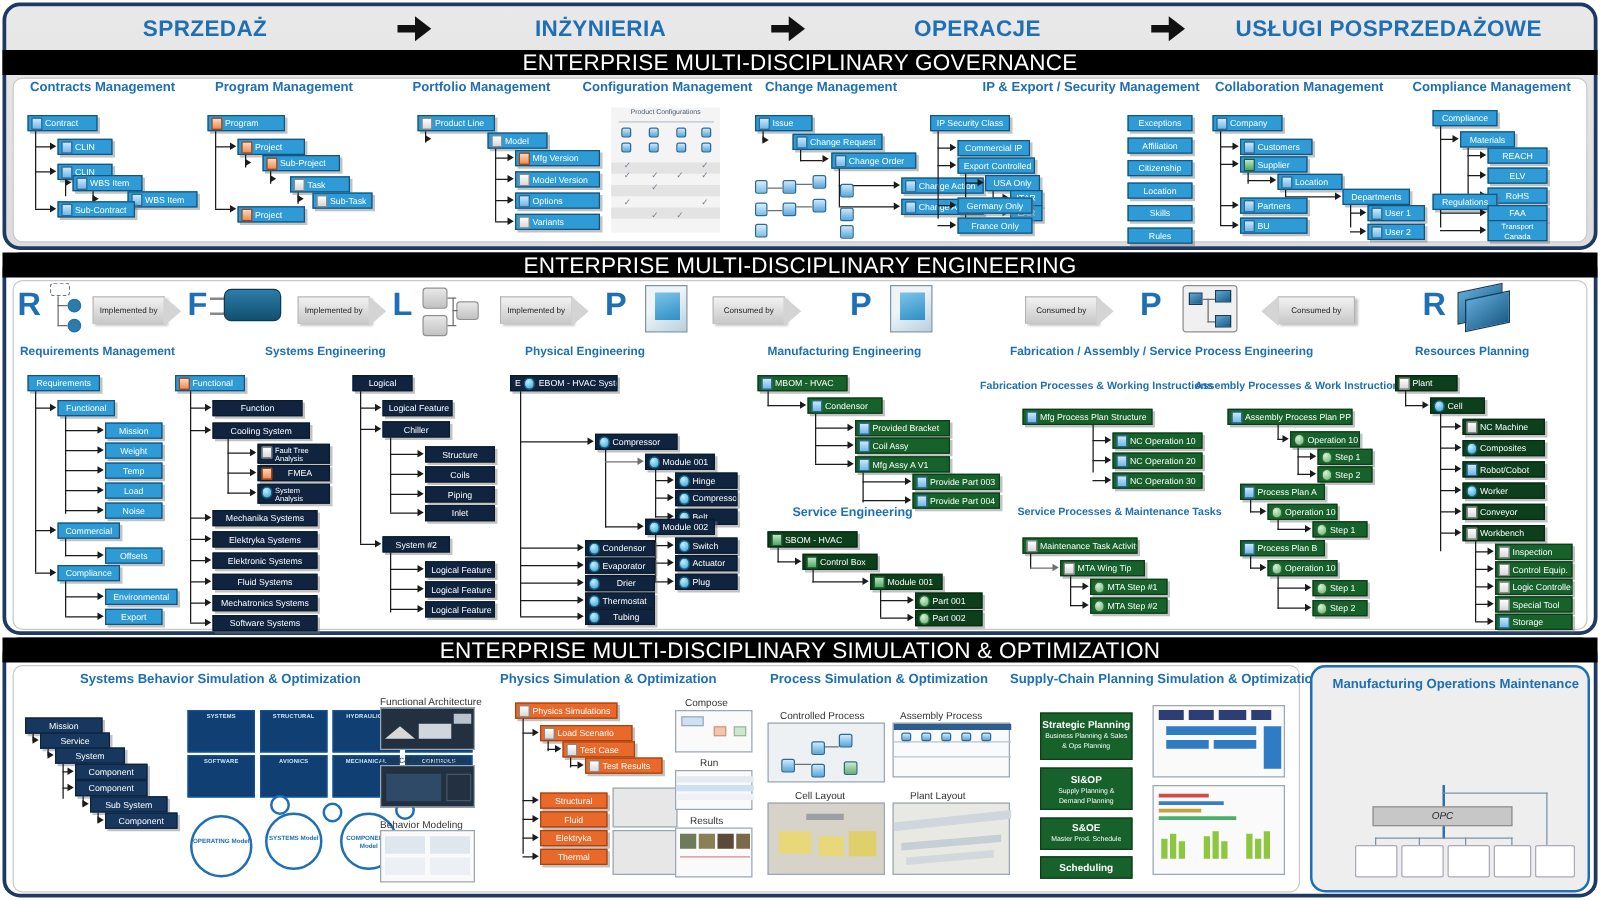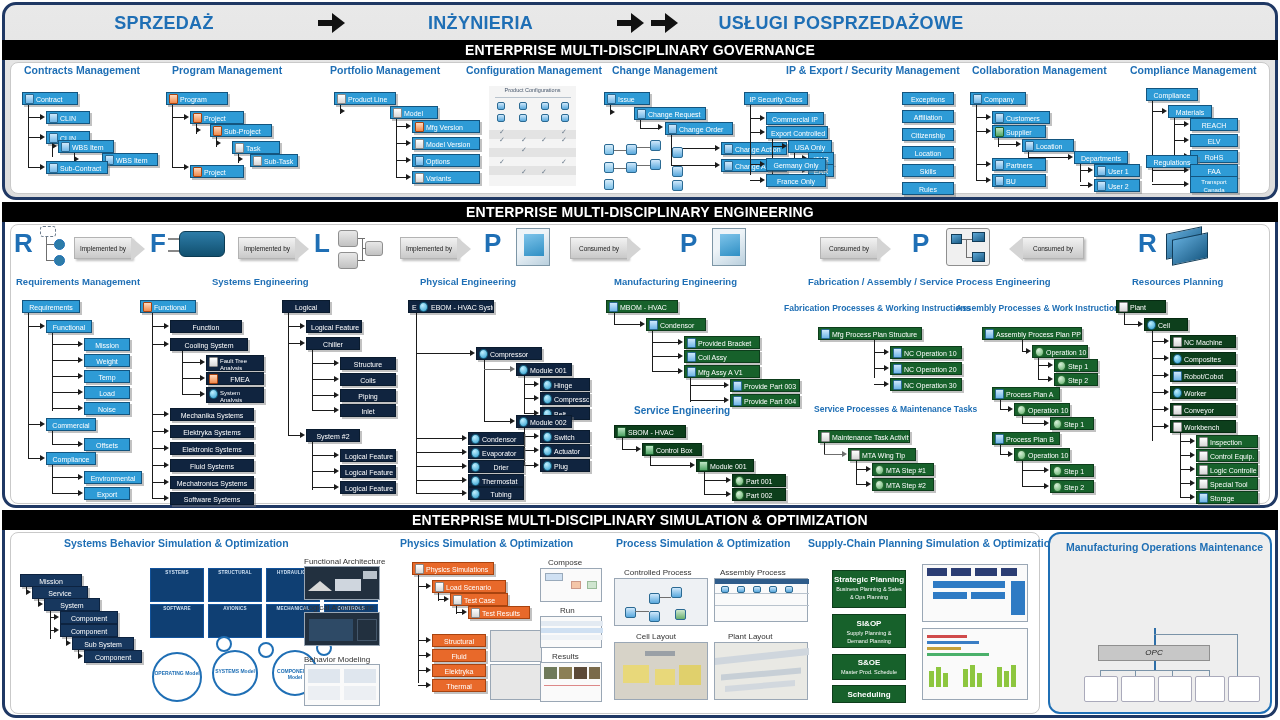--- a/index.html
+++ b/index.html
@@ -27,21 +27,21 @@
       letter-spacing:.3px; text-align:center; }
   .stage-arrow { flex:0 0 auto; width:34px; height:22px; position:relative; }
   .stage-arrow::before{ content:""; position:absolute; left:4px; top:8px;
       width:16px; height:6px; background:#111; }
   .stage-arrow::after{ content:""; position:absolute; left:18px; top:1px;
       width:0;height:0; border-top:10px solid transparent;
       border-bottom:10px solid transparent; border-left:13px solid #111; }
 
   
   .black-title { position:absolute; background:#000; color:#fff;
-      font-weight:bold; font-size:14px; letter-spacing:.2px;
+      font-weight:normal; font-size:18px; letter-spacing:.2px;
       display:flex; align-items:center; justify-content:center; }
   .bt-gov { left:2px; top:40px; width:1276px; height:20px; }
   .bt-eng { left:2px; top:202px; width:1276px; height:20px; }
   .bt-sim { left:2px; top:510px; width:1276px; height:20px; }
 
   
   .col-head { position:absolute; color:#1F6FB5; font-weight:bold;
       font-size:10.5px; white-space:nowrap; }
   .sub-head { position:absolute; color:#1F6FB5; font-weight:bold;
       font-size:8.5px; white-space:nowrap; }
@@ -146,20 +146,21 @@
 <body>
 <div id="root">
 
 <div class="band-frame gov"></div>
 
 <div class="stagebar">
   <div class="stage" style="width:300px">SPRZEDAŻ</div>
   <div class="stage-arrow"></div>
   <div class="stage" style="width:265px">INŻYNIERIA</div>
   <div class="stage-arrow"></div>
+  <div class="stage" style="width:270px">OPERACJE</div>
   <div class="stage-arrow"></div>
   <div class="stage" style="width:320px">USŁUGI POSPRZEDAŻOWE</div>
 </div>
 
 <div class="black-title bt-gov">ENTERPRISE MULTI-DISCIPLINARY GOVERNANCE</div>
 
 <div class="inner-white" style="left:10px;top:62px;width:1260px;height:132px;border:1px solid #c9c9c9;"></div>
 
 <div class="col-head" style="left:24px;top:64px;">Contracts Management</div>
 <div class="col-head" style="left:172px;top:64px;">Program Management</div>

